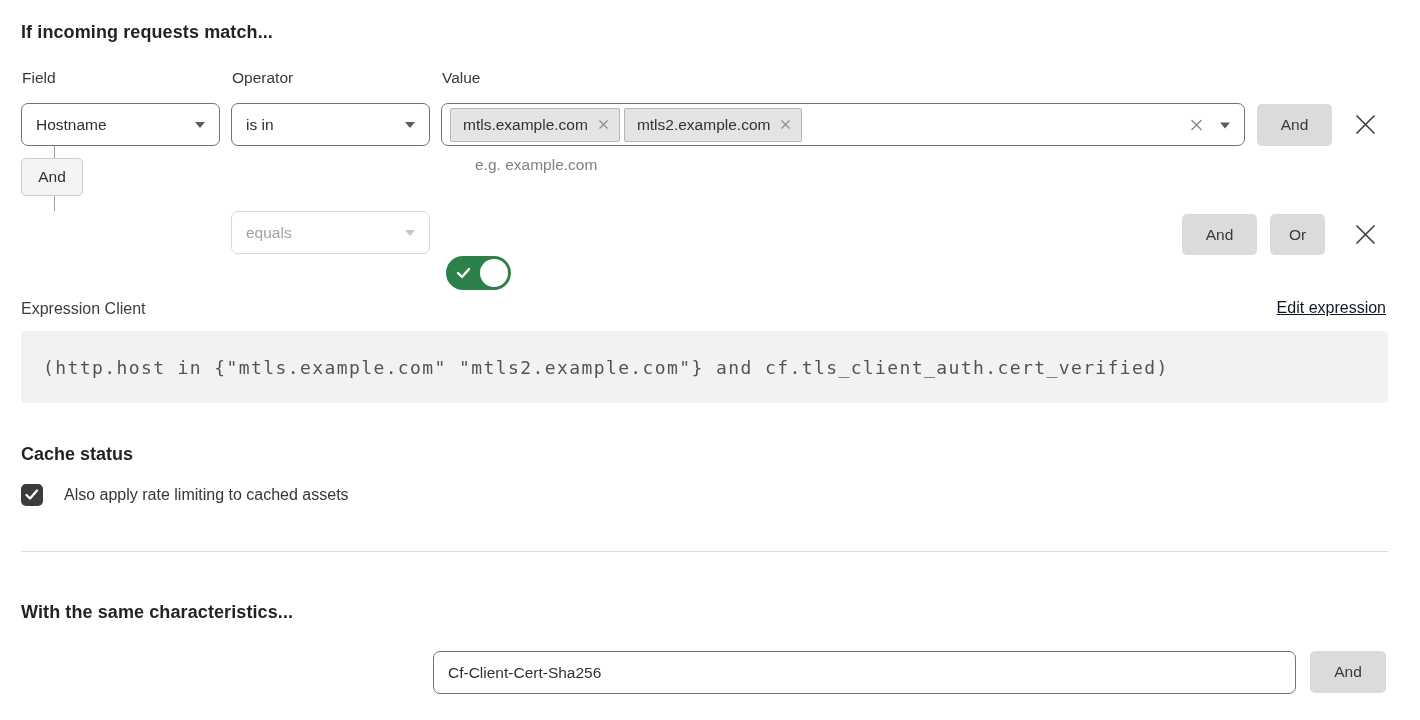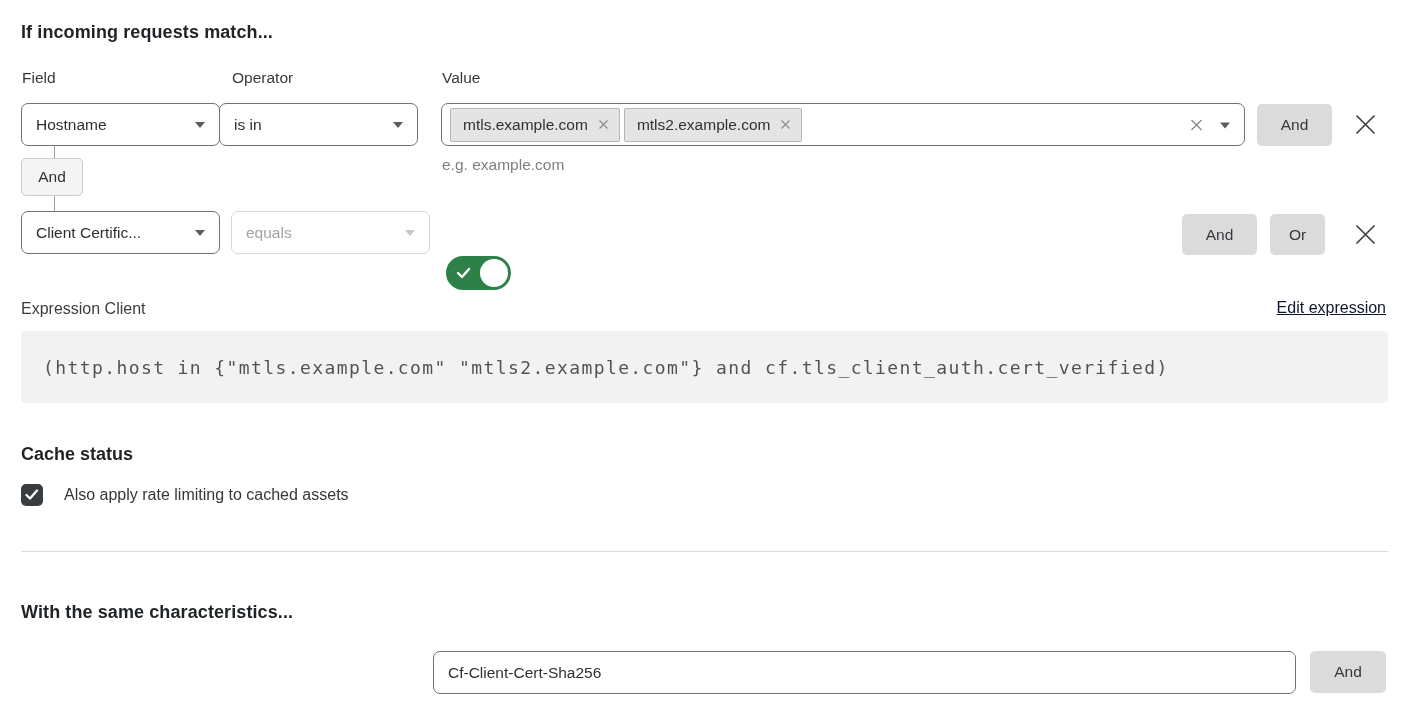--- a/index.html
+++ b/index.html
@@ -32,21 +32,21 @@
   .btn-gray{
     box-sizing:border-box;background:#dbdbdb;border:none;border-radius:5px;
     font-size:15.5px;color:#36393d;display:flex;align-items:center;justify-content:center;cursor:pointer;
     font-family:inherit;
   }
   .connector{
     box-sizing:border-box;background:#f4f4f4;border:1px solid #cbcbcb;border-radius:5px;
     font-size:15.5px;color:#2f3235;display:flex;align-items:center;justify-content:center;cursor:pointer;
   }
   .vline{width:1px;background:#9f9f9f;}
-  .helper{font-size:15.5px;color:#7d8084;}
+  .helper{font-size:15.5px;color:#7d8084;margin-left:33px;}
   .close-x{cursor:pointer;display:flex;align-items:center;justify-content:center;}
   .toggle{
     box-sizing:border-box;width:65px;height:34px;border-radius:17px;background:#2e8049;
     position:relative;cursor:pointer;border:2px solid #2e8049;
   }
   .toggle .knob{position:absolute;right:1px;top:1px;width:28px;height:28px;border-radius:50%;background:#fff;}
   .toggle .tick{position:absolute;left:8px;top:8px;}
   .expr-label{font-size:16px;color:#3a3d40;}
   .link{font-size:16px;color:#0f172a;text-decoration:underline;cursor:pointer;}
   .codeblock{
@@ -75,21 +75,21 @@
 
   <div class="abs lbl" style="left:22px;top:69px;">Field</div>
   <div class="abs lbl" style="left:232px;top:69px;">Operator</div>
   <div class="abs lbl" style="left:442px;top:69px;">Value</div>
 
   <div class="abs selectbox" style="left:21px;top:103px;width:199px;">
     <span>Hostname</span>
     <span class="caret"></span>
   </div>
 
-  <div class="abs selectbox" style="left:219px;top:103px;width:199px;">
+  <div class="abs selectbox" style="left:231px;top:103px;width:199px;">
     <span>is in</span>
     <span class="caret"></span>
   </div>
 
   <div class="abs valuebox" style="left:441px;top:103px;width:804px;">
     <span class="tag">
       <span>mtls.example.com</span>
       <span class="tag-x">
         <svg width="11" height="11" viewBox="0 0 11 11">
             <path d="M1.5 1.5 L9.5 9.5 M9.5 1.5 L1.5 9.5" stroke="#8a8d90" stroke-width="1.2"></path>
@@ -118,24 +118,20 @@
         <path d="M2.5 2.5 L20.5 20.5 M20.5 2.5 L2.5 20.5" stroke="#3a3d40" stroke-width="1.6"></path>
       </svg>
   </span>
 
   <div class="abs helper" style="left:442px;top:156px;">e.g. example.com</div>
 
   <div class="abs vline" style="left:54px;top:146px;height:12px;"></div>
   <div class="abs connector" style="left:21px;top:158px;width:62px;height:38px;">And</div>
   <div class="abs vline" style="left:54px;top:196px;height:15px;"></div>
 
-  <div class="abs selectbox" style="left:21px;top:211px;width:199px;">
-    <span>Client Certific...</span>
-    <span class="caret"></span>
-  </div>
 
   <div class="abs selectbox disabled" style="left:231px;top:211px;width:199px;">
     <span>equals</span>
     <span class="caret"></span>
   </div>
 
   <div class="abs toggle" style="left:446px;top:213px;" role="switch" aria-checked="true">
     <span class="tick">
       <svg width="16" height="14" viewBox="0 0 16 14">
           <path d="M2 7 L6 11 L13 3" fill="none" stroke="#ffffff" stroke-width="2.4" stroke-linecap="round" stroke-linejoin="round"></path>

